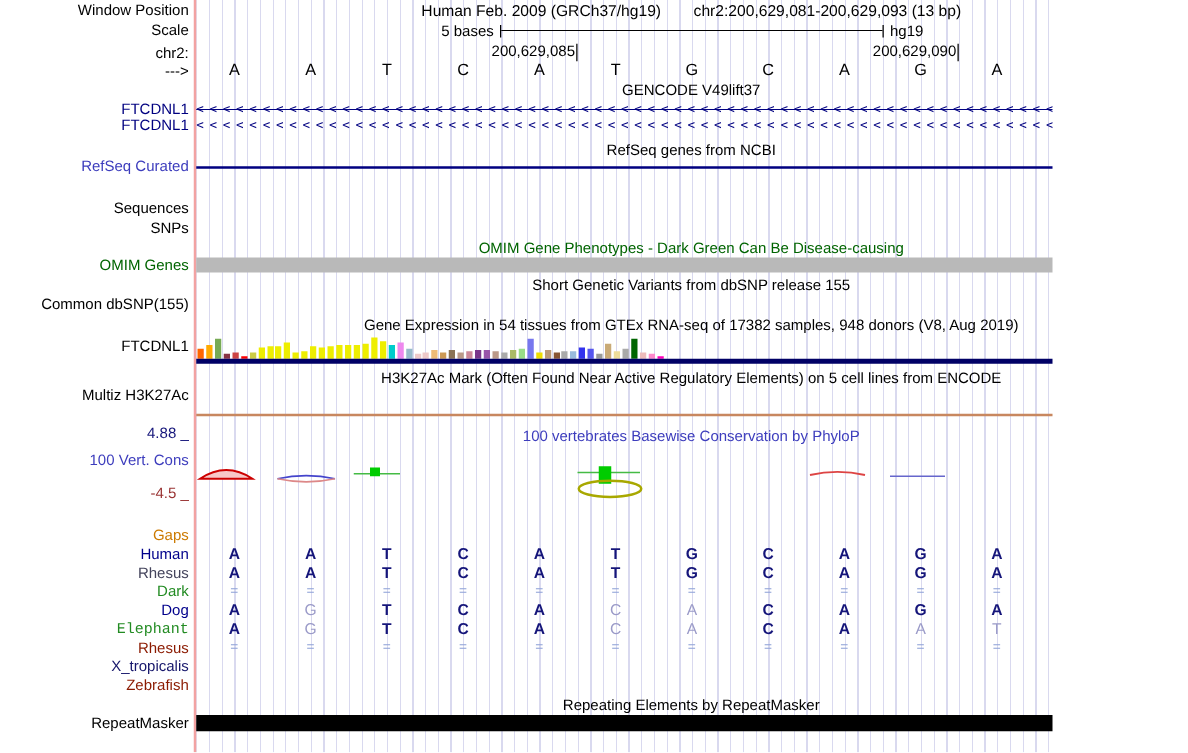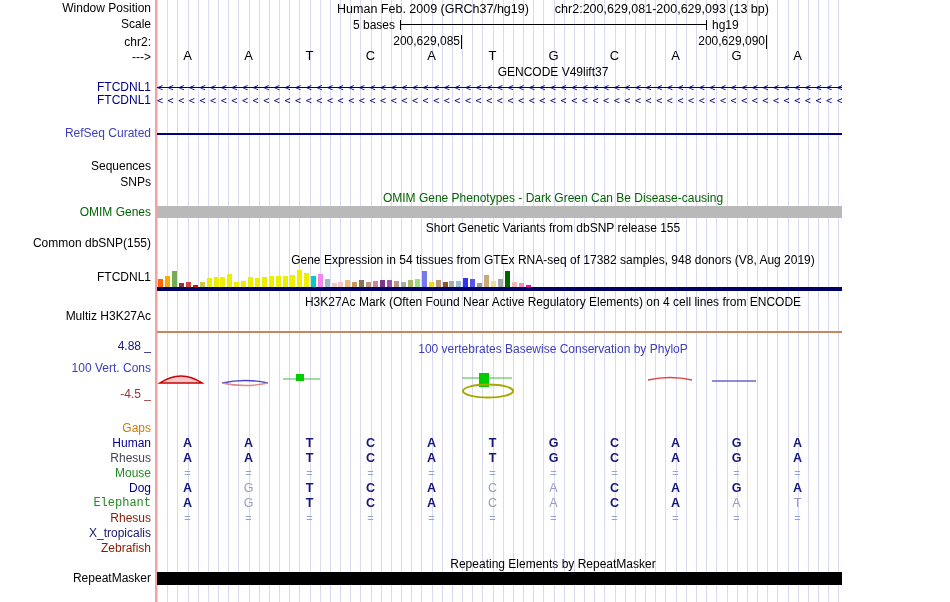--- a/index.html
+++ b/index.html
@@ -70,20 +70,21 @@
       <span class="base" style="left: 828.5px;">T</span>
       <span class="base" style="left: 889.5px;">G</span>
     </div>
 
   <div class="ct" style="top:66px">GENCODE V49lift37</div>
   <div class="lbl navytx" style="top:81px">FTCDNL1</div>
   <div class="arrows lined" style="top:81px" id="arrow1">&lt;&lt;&lt;&lt;&lt;&lt;&lt;&lt;&lt;&lt;&lt;&lt;&lt;&lt;&lt;&lt;&lt;&lt;&lt;&lt;&lt;&lt;&lt;&lt;&lt;&lt;&lt;&lt;&lt;&lt;&lt;&lt;&lt;&lt;&lt;&lt;&lt;&lt;&lt;&lt;&lt;&lt;&lt;&lt;&lt;&lt;&lt;&lt;&lt;&lt;&lt;&lt;&lt;&lt;&lt;&lt;&lt;&lt;&lt;&lt;&lt;&lt;&lt;&lt;&lt;&lt;&lt;&lt;&lt;&lt;&lt;&lt;&lt;&lt;&lt;&lt;&lt;&lt;</div>
   <div class="lbl navytx" style="top:94px">FTCDNL1</div>
   <div class="arrows" style="top:94px" id="arrow2">&lt;&lt;&lt;&lt;&lt;&lt;&lt;&lt;&lt;&lt;&lt;&lt;&lt;&lt;&lt;&lt;&lt;&lt;&lt;&lt;&lt;&lt;&lt;&lt;&lt;&lt;&lt;&lt;&lt;&lt;&lt;&lt;&lt;&lt;&lt;&lt;&lt;&lt;&lt;&lt;&lt;&lt;&lt;&lt;&lt;&lt;&lt;&lt;&lt;&lt;&lt;&lt;&lt;&lt;&lt;&lt;&lt;&lt;&lt;&lt;&lt;&lt;&lt;&lt;&lt;&lt;&lt;&lt;&lt;&lt;&lt;&lt;&lt;&lt;&lt;&lt;&lt;&lt;</div>
 
+  <div class="ct" style="top:114px">RefSeq genes from NCBI</div>
   <div class="lbl" style="top:127px;color:#3d3dbd">RefSeq Curated</div>
   <div class="hline" style="top:133px;height:2px;background:#000080"></div>
 
   <div class="lbl" style="top:160px">Sequences</div>
   <div class="lbl" style="top:176px">SNPs</div>
 
   <div class="ct green" style="top:192px">OMIM Gene Phenotypes - Dark Green Can Be Disease-causing</div>
   <div class="lbl green" style="top:206px">OMIM Genes</div>
   <div class="hline" style="top:206px;height:12px;background:#b9b9b9"></div>
 
@@ -143,21 +144,21 @@
       <div class="gbar" style="left: 484.18px; top: 275px; height: 12px; background: rgb(201, 170, 119);"></div>
       <div class="gbar" style="left: 491.12px; top: 281px; height: 6px; background: rgb(238, 221, 153);"></div>
       <div class="gbar" style="left: 498.06px; top: 279px; height: 8px; background: rgb(170, 170, 170);"></div>
       <div class="gbar" style="left: 505px; top: 271px; height: 16px; background: rgb(0, 102, 0);"></div>
       <div class="gbar" style="left: 511.94px; top: 282px; height: 5px; background: rgb(238, 187, 187);"></div>
       <div class="gbar" style="left: 518.88px; top: 283px; height: 4px; background: rgb(255, 136, 204);"></div>
       <div class="gbar" style="left: 525.82px; top: 285px; height: 2px; background: rgb(255, 0, 187);"></div>
     </div>
   <div class="hline" style="top:287px;height:4px;background:#000066"></div>
 
-  <div class="ct" style="top:296px">H3K27Ac Mark (Often Found Near Active Regulatory Elements) on 4 cell lines from ENCODE</div>
+  <div class="ct" style="top:296px">H3K27Ac Mark (Often Found Near Active Regulatory Elements) on 5 cell lines from ENCODE</div>
   <div class="lbl" style="top:310px">Multiz H3K27Ac</div>
   <div class="hline" style="top:331px;height:2px;background:#c8875f"></div>
 
   <div class="lbl" style="top:340px;color:#15157a">4.88 _</div>
   <div class="ct blue" style="top:343px">100 vertebrates Basewise Conservation by PhyloP</div>
   <div class="lbl" style="top:362px;color:#3d3dbd">100 Vert. Cons</div>
   <div class="lbl" style="top:388px;color:#993333">-4.5 _</div>
   <svg id="cons-svg" width="950" height="602">
       <path d="M160,383 Q181,369 202,383 Z" fill="#f8c8c8" stroke="#cc0000" stroke-width="1.6"></path>
       <path d="M222,383 Q245,378 268,383" fill="none" stroke="#4444cc" stroke-width="1.4"></path>
@@ -196,21 +197,21 @@
       <span class="mcell" style="left: 340.5px; top: 452px;">C</span>
       <span class="mcell" style="left: 401.5px; top: 452px;">A</span>
       <span class="mcell" style="left: 462.5px; top: 452px;">T</span>
       <span class="mcell" style="left: 523.5px; top: 452px;">G</span>
       <span class="mcell" style="left: 584.5px; top: 452px;">C</span>
       <span class="mcell" style="left: 645.5px; top: 452px;">A</span>
       <span class="mcell" style="left: 706.5px; top: 452px;">G</span>
       <span class="mcell" style="left: 767.5px; top: 452px;">A</span>
       <span class="mcell" style="left: 828.5px; top: 452px;">T</span>
       <span class="mcell" style="left: 889.5px; top: 452px;">G</span>
-      <div class="lbl" style="top: 467px; color: rgb(34, 139, 34);">Mouse</div>
+      <div class="lbl" style="top: 467px; color: rgb(34, 139, 34);">Dark</div>
       <span class="mcell eq" style="left: 157.5px; top: 467px;">=</span>
       <span class="mcell eq" style="left: 218.5px; top: 467px;">=</span>
       <span class="mcell eq" style="left: 279.5px; top: 467px;">=</span>
       <span class="mcell eq" style="left: 340.5px; top: 467px;">=</span>
       <span class="mcell eq" style="left: 401.5px; top: 467px;">=</span>
       <span class="mcell eq" style="left: 462.5px; top: 467px;">=</span>
       <span class="mcell eq" style="left: 523.5px; top: 467px;">=</span>
       <span class="mcell eq" style="left: 584.5px; top: 467px;">=</span>
       <span class="mcell eq" style="left: 645.5px; top: 467px;">=</span>
       <span class="mcell eq" style="left: 706.5px; top: 467px;">=</span>

